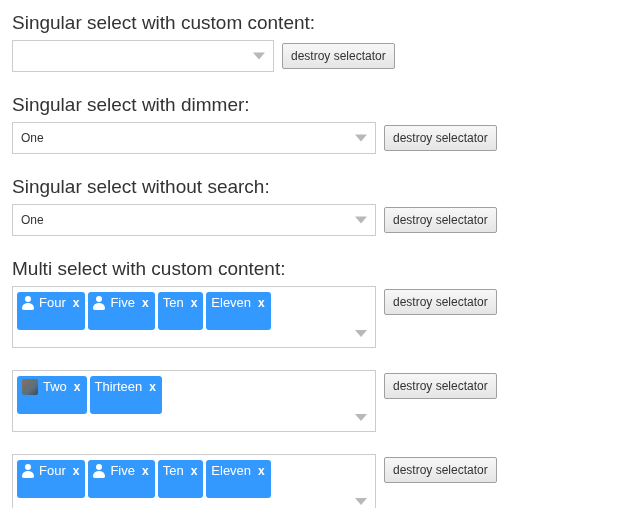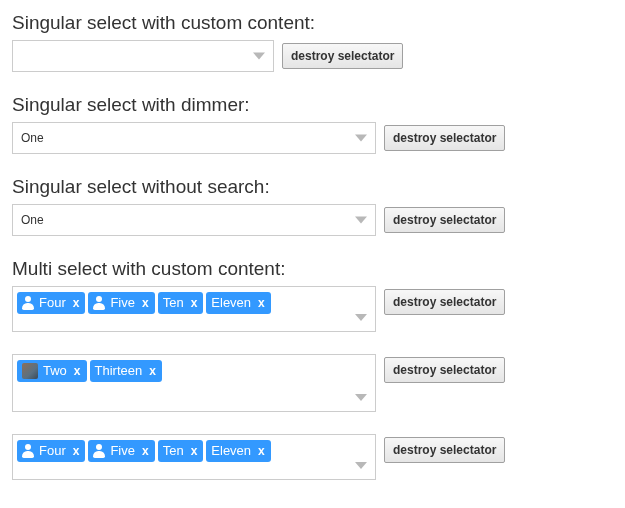--- a/index.html
+++ b/index.html
@@ -70,21 +70,21 @@
       top: auto;
       bottom: 10px;
       transform: none;
     }
     .tag {
       display: inline-flex;
       align-items: center;
       background: #3399ff;
       color: #fff;
       border-radius: 3px;
-      padding: 3px 6px 3px 5px;
+      padding: 3px 6px 19px 5px;
       margin: 2px 3px 14px 0;
       font-size: 13px;
       line-height: 16px;
       gap: 5px;
     }
     .tag .tag-avatar {
       width: 16px;
       height: 16px;
       border-radius: 2px;
       background: linear-gradient(135deg,#8b6f5a 0%, #5a7080 60%, #3a4a58 100%);
@@ -127,21 +127,20 @@
       font-family: Arial, Helvetica, sans-serif;
       font-size: 12px;
       color: #333;
       background: linear-gradient(#f7f7f7, #e5e5e5);
       border: 1px solid #a0a0a0;
       border-radius: 2px;
       padding: 4px 8px;
       cursor: pointer;
       height: 26px;
       margin-top: 3px;
-      font-weight: bold;
     }
   </style>
 </head>
 <body>
 
 <div id="root">
     <div class="field-group">
       <div class="field-label">Singular select with custom content:</div>
       <div class="row">
         <div class="selectator w-narrow">

